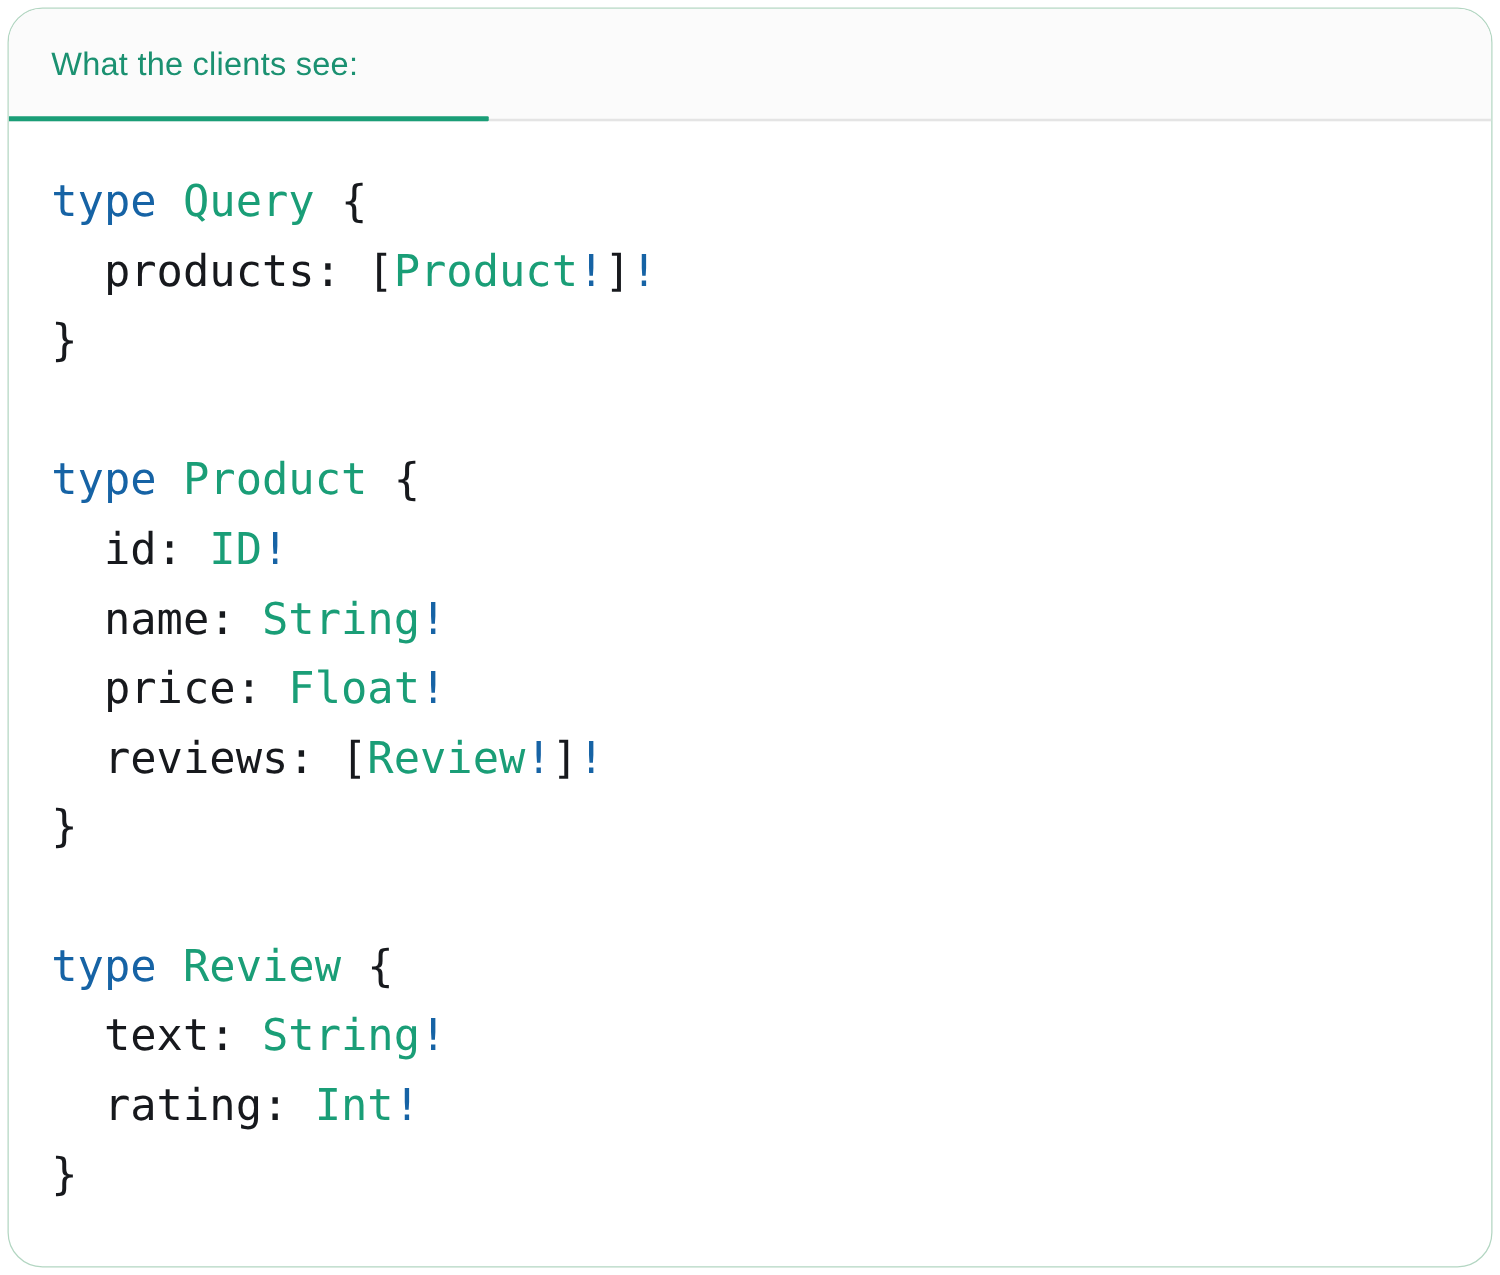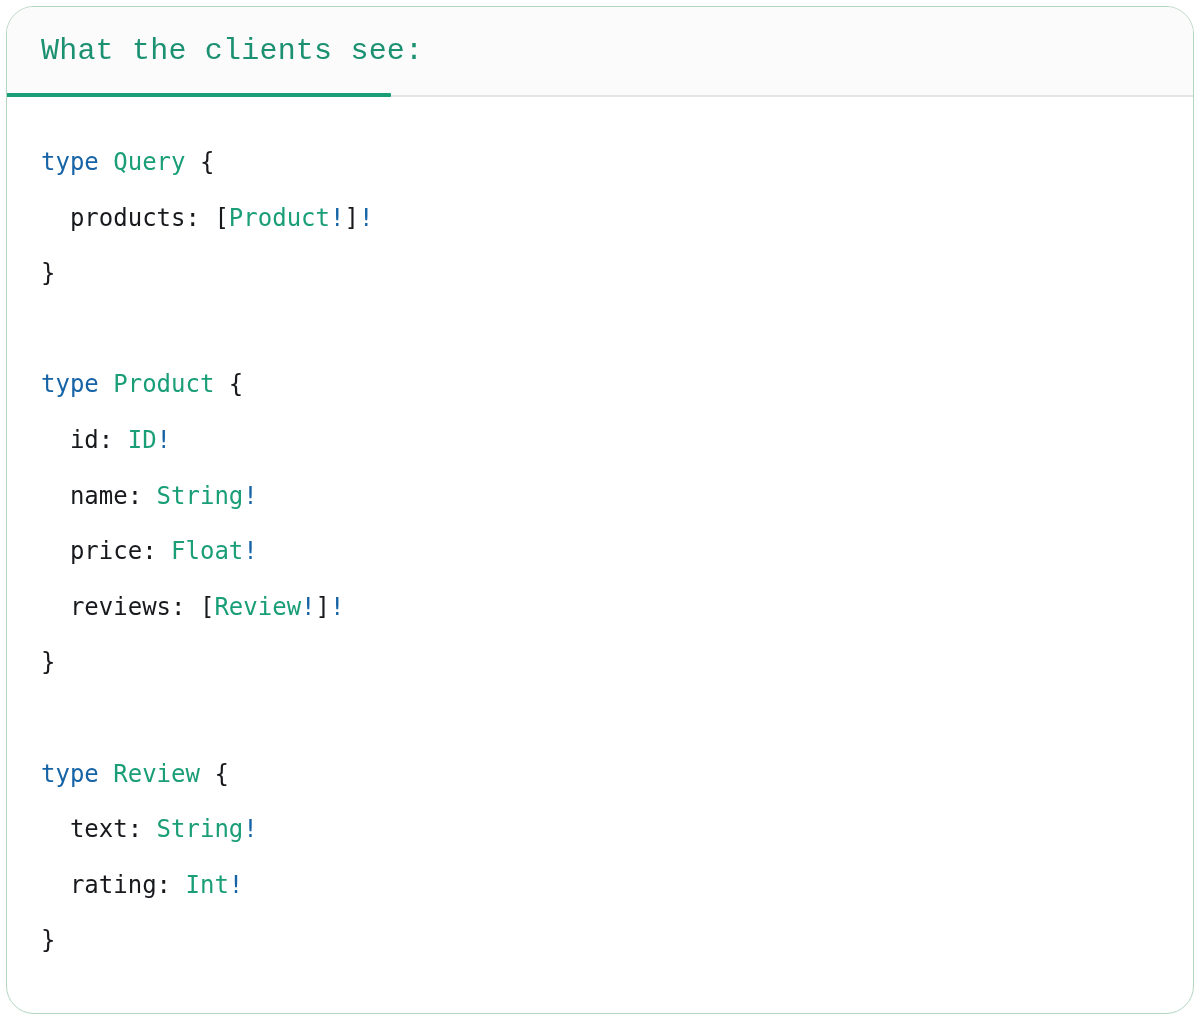--- a/index.html
+++ b/index.html
@@ -38,41 +38,40 @@
     height: 100%;
     display: flex;
     align-items: center;
     padding-left: 34px;
     width: 384px;
     cursor: pointer;
   }
 
   .tab-label {
     color: var(--tab-text, #1b9171);
-    font-size: 30px;
+    font-size: 26px;
     font-weight: 500;
     letter-spacing: 0.2px;
     white-space: nowrap;
-    font-family: Liberation Mono, monospace;
   }
 
   .tab-underline {
     position: absolute;
     left: 0;
     bottom: -2px;
     width: 384px;
     height: 4px;
     background: var(--accent-green, #1a9e77);
     border-radius: 0 1px 1px 0;
   }
 
   .code-block {
     padding: 38px 20px 0 34px;
     font-family: "DejaVu Sans Mono", "Liberation Mono", monospace;
-    font-size: 24px;
+    font-size: 35px;
     line-height: 55.6px;
     white-space: pre;
     color: var(--plain-text, #17191d);
   }
 
   .code-line { white-space: pre; min-height: 55.6px; }
 
   .tok-plain    { color: var(--plain-text, #17191d); }
   .tok-keyword  { color: var(--keyword-blue, #1663a5); }
   .tok-typename { color: var(--accent-green, #1a9e77); }

